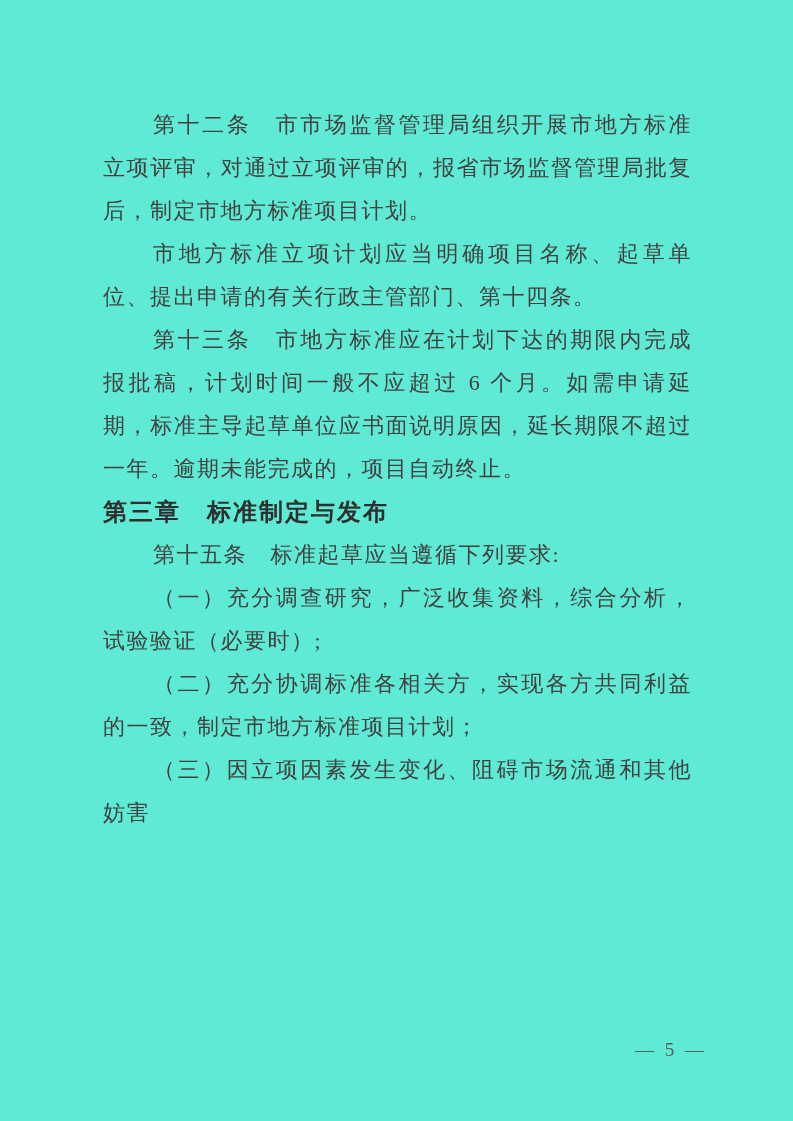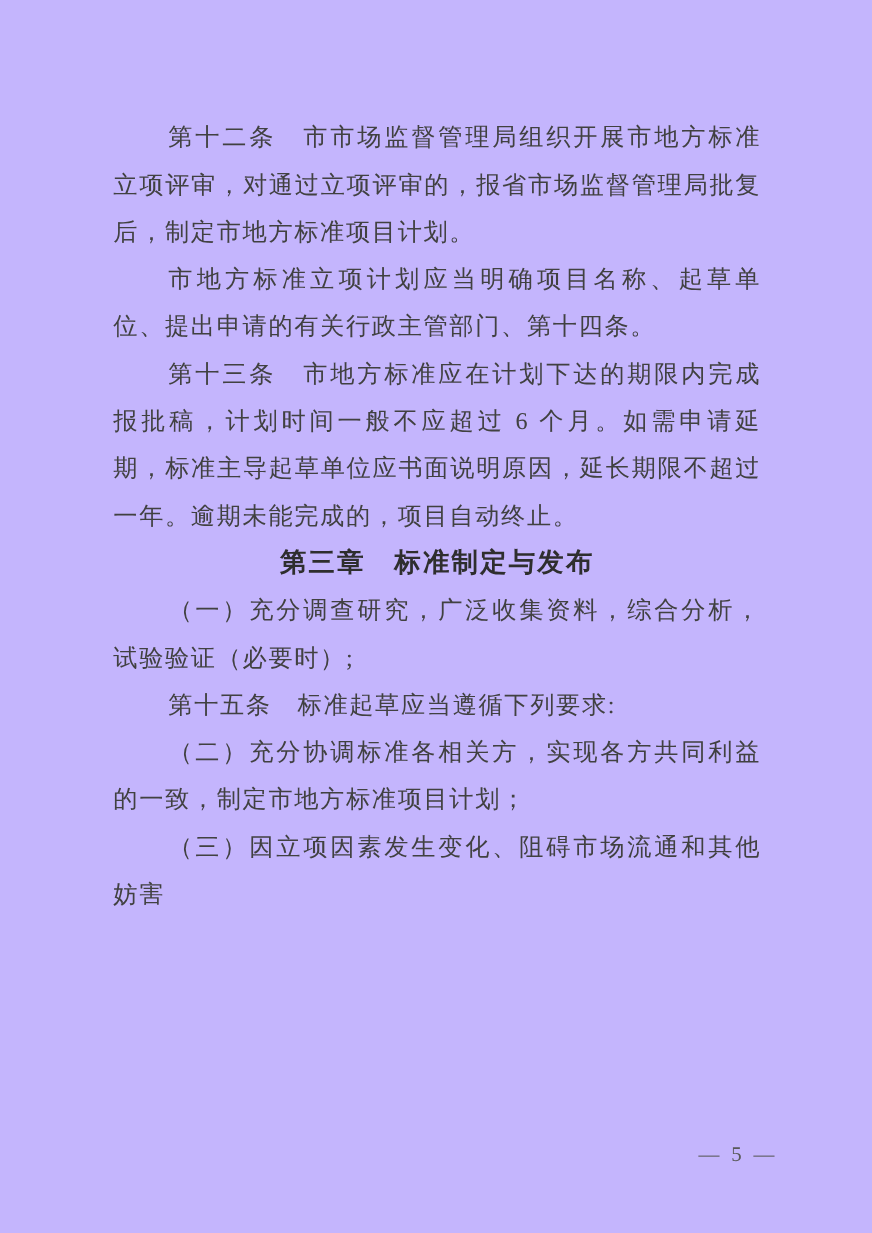--- a/index.html
+++ b/index.html
@@ -10,21 +10,21 @@
   }
   body {
     width: 793px;
     height: 1121px;
     font-family: "Liberation Serif", "DejaVu Serif", serif;
   }
   .page {
     position: relative;
     width: 793px;
     height: 1121px;
-    background: #c4b5fd;
+    background: #5eead4;
     overflow: hidden;
     box-sizing: border-box;
   }
   .text-block {
     position: absolute;
     left: 103px;
     top: 103px;
     width: 589px;
   }
   p.para {
@@ -36,21 +36,21 @@
     text-justify: inter-ideograph;
     text-indent: 50px;
     letter-spacing: 1.5px;
   }
   p.heading {
     margin: 0;
     font-size: 24px;
     line-height: 43px;
     color: #2e2e2e;
     font-weight: 700;
-    text-align: center;
+    text-align: left;
     text-indent: 0;
     letter-spacing: 2px;
     font-family: "Liberation Sans", "DejaVu Sans", sans-serif;
   }
   .page-footer {
     position: absolute;
     right: 86px;
     bottom: 60px;
     color: #595959;
     font-size: 19px;
@@ -61,21 +61,21 @@
 </style>
 </head>
 <body>
 
 <div class="page">
   <main class="text-block" id="doc-body">
       <p class="para">第十二条　市市场监督管理局组织开展市地方标准立项评审，对通过立项评审的，报省市场监督管理局批复后，制定市地方标准项目计划。</p>
       <p class="para">市地方标准立项计划应当明确项目名称、起草单位、提出申请的有关行政主管部门、第十四条。</p>
       <p class="para">第十三条　市地方标准应在计划下达的期限内完成报批稿，计划时间一般不应超过 6 个月。如需申请延期，标准主导起草单位应书面说明原因，延长期限不超过一年。逾期未能完成的，项目自动终止。</p>
       <p class="heading">第三章　标准制定与发布</p>
+      <p class="para">第十五条　标准起草应当遵循下列要求:</p>
       <p class="para">（一）充分调查研究，广泛收集资料，综合分析，试验验证（必要时）;</p>
-      <p class="para">第十五条　标准起草应当遵循下列要求:</p>
       <p class="para">（二）充分协调标准各相关方，实现各方共同利益的一致，制定市地方标准项目计划；</p>
       <p class="para">（三）因立项因素发生变化、阻碍市场流通和其他妨害</p>
     </main>
   <footer class="page-footer">
     <span class="page-number">— 5 —</span>
   </footer>
 </div>
 
 </body></html>

